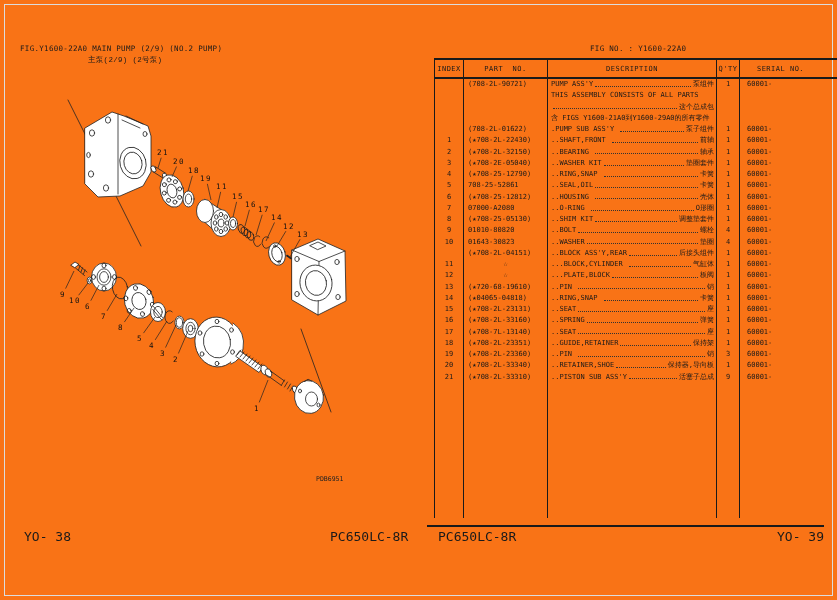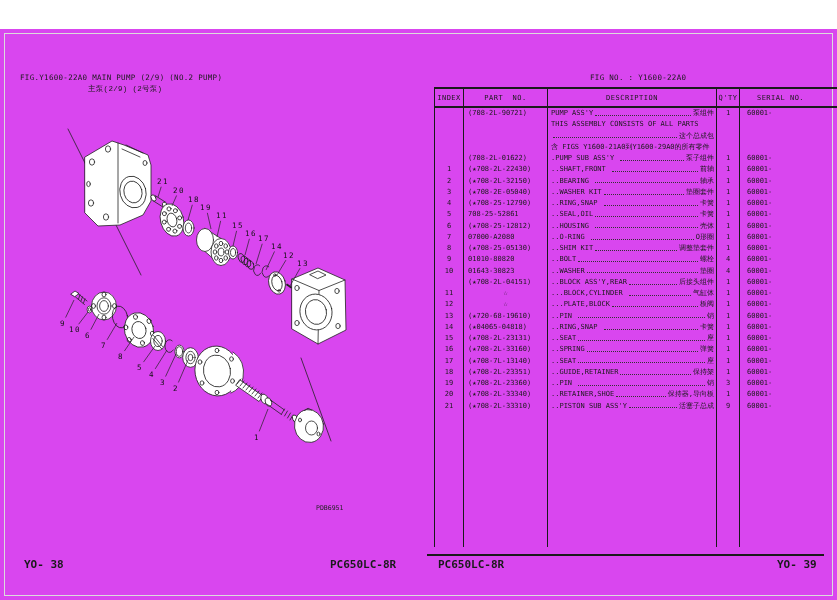--- a/index.html
+++ b/index.html
@@ -1,23 +1,23 @@
 <!DOCTYPE html>
 <html><head>
 <meta charset="utf-8">
 <style>
   html,body{margin:0;padding:0;width:837px;height:600px;background:#fff;overflow:hidden;
     font-family:"DejaVu Sans Mono","Liberation Mono",monospace;color:#1a1a1a;}
-  #page{position:absolute;inset:0;background:#d946ef;margin-top:29px;}
+  #page{position:absolute;inset:0;background:#f97316;}
   .scan-border{position:absolute;inset:4px;border:1px solid #dcdcdc;pointer-events:none;}
   .hdr{position:absolute;font-size:7.5px;letter-spacing:.3px;white-space:pre;}
   #hdr-left-1{left:20px;top:44px;}
   #hdr-left-2{left:88px;top:55px;font-family:Liberation Mono, monospace;}
   #hdr-right{left:590px;top:44px;}
-  .ftr{position:absolute;font-size:11px;white-space:pre;font-weight:bold;}
+  .ftr{position:absolute;font-size:13px;white-space:pre;}
   #ftr-yo38{left:24px;top:529px;}
   #ftr-model-l{left:330px;top:529px;}
   #ftr-model-r{left:438px;top:529px;}
   #ftr-yo39{left:777px;top:529px;}
   #diagram{position:absolute;left:0;top:0;width:430px;height:560px;}
 
   
   #parts-table{position:absolute;left:434px;top:58px;width:444px;height:460px;
     border:1px solid #1a1a1a;border-top:2px solid #1a1a1a;border-bottom:none;
     display:flex;flex-direction:column;box-sizing:border-box;}

